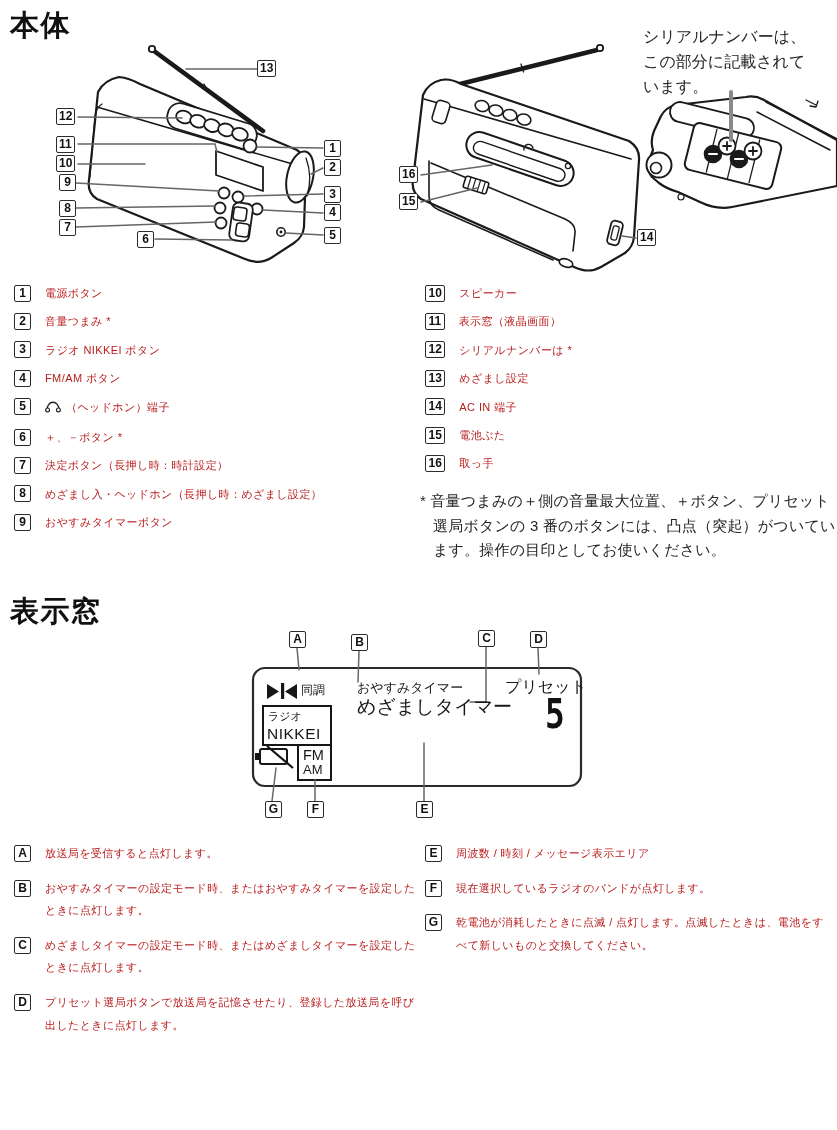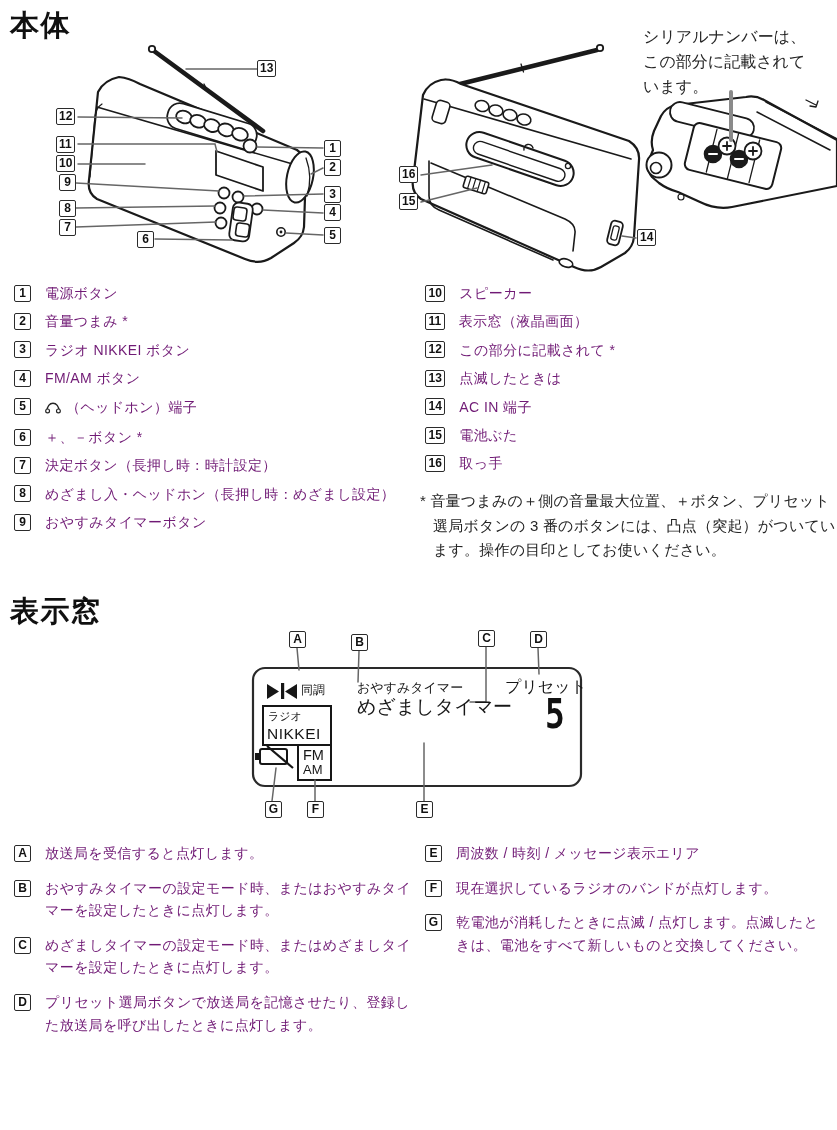--- a/index.html
+++ b/index.html
@@ -15,21 +15,21 @@
   .plist,.dlist{position:absolute;z-index:1;}
   .lrow{display:flex;align-items:flex-start;}
   .plist .lrow{line-height:28.4px;}
   .dlist .lrow{line-height:22.6px;margin-bottom:12px;}
   .dlist .lrow:last-child{margin-bottom:0;}
   .m{flex:0 0 auto;box-sizing:border-box;height:17px;min-width:17px;padding:0 2.5px;
      border:1.5px solid #2b2b2b;border-radius:2px;background:#fff;color:#111;
      font-size:12px;font-weight:600;line-height:13px;display:flex;align-items:center;justify-content:center;}
   .plist .m{margin:5.5px 14px 0 0;}
   .dlist .m{margin:3px 14px 0 0;}
-  .t{flex:1;font-size:14px;letter-spacing:0.4px;color:#701a75;}
+  .t{flex:1;font-size:11px;letter-spacing:0.4px;color:#b91c1c;}
   #footnote{position:absolute;z-index:1;left:420px;top:489px;width:406px;font-size:15px;
             line-height:24.6px;letter-spacing:0.2px;color:#252525;padding-left:13px;text-indent:-13px;}
   #serial-note{position:absolute;z-index:1;left:643px;top:24px;width:198px;font-size:16px;
                line-height:25px;white-space:pre-line;color:#252525;}
   .lcd{position:absolute;z-index:1;color:#161616;white-space:nowrap;}
   #lcd-tuning{left:301px;top:682px;font-size:12px;}
   #lcd-sleep{left:357px;top:679px;font-size:13px;}
   #lcd-alarm{left:357px;top:694px;font-size:19px;}
   #lcd-preset{left:505px;top:677px;font-size:16px;}
   #lcd-radio{left:268px;top:709px;font-size:11px;}
@@ -263,25 +263,25 @@
     <div class="lrow">
         <span class="m">10</span>
         <span class="t">スピーカー</span>
       </div>
     <div class="lrow">
         <span class="m">11</span>
         <span class="t">表示窓（液晶画面）</span>
       </div>
     <div class="lrow">
         <span class="m">12</span>
-        <span class="t">この部分に記載されて *</span>
+        <span class="t">シリアルナンバーは *</span>
       </div>
     <div class="lrow">
         <span class="m">13</span>
-        <span class="t">点滅したときは</span>
+        <span class="t">めざまし設定</span>
       </div>
     <div class="lrow">
         <span class="m">14</span>
         <span class="t">AC IN 端子</span>
       </div>
     <div class="lrow">
         <span class="m">15</span>
         <span class="t">電池ぶた</span>
       </div>
     <div class="lrow">

